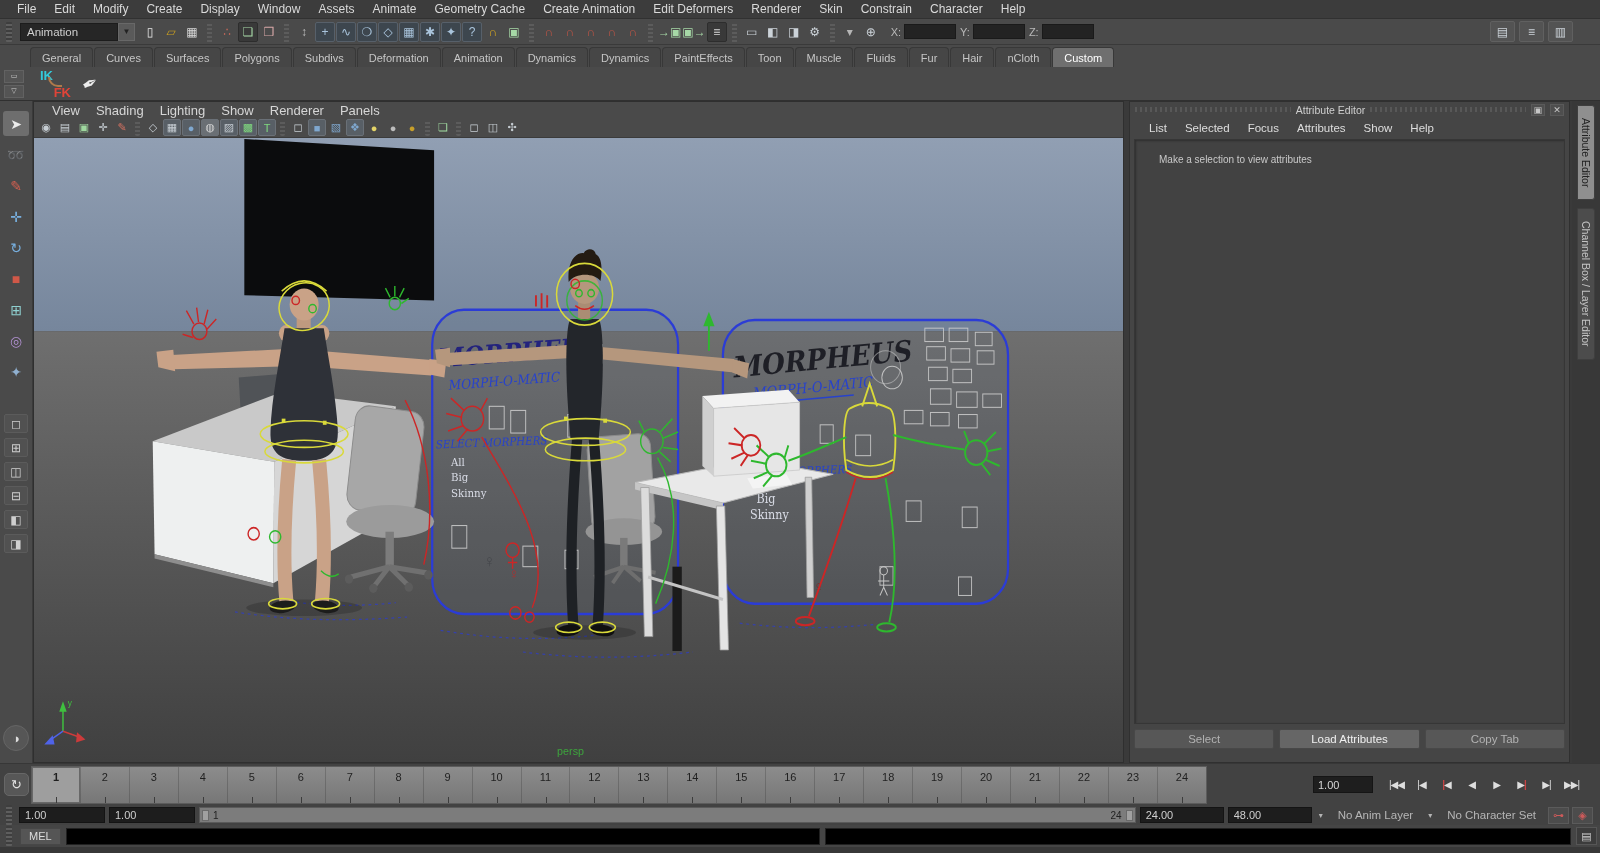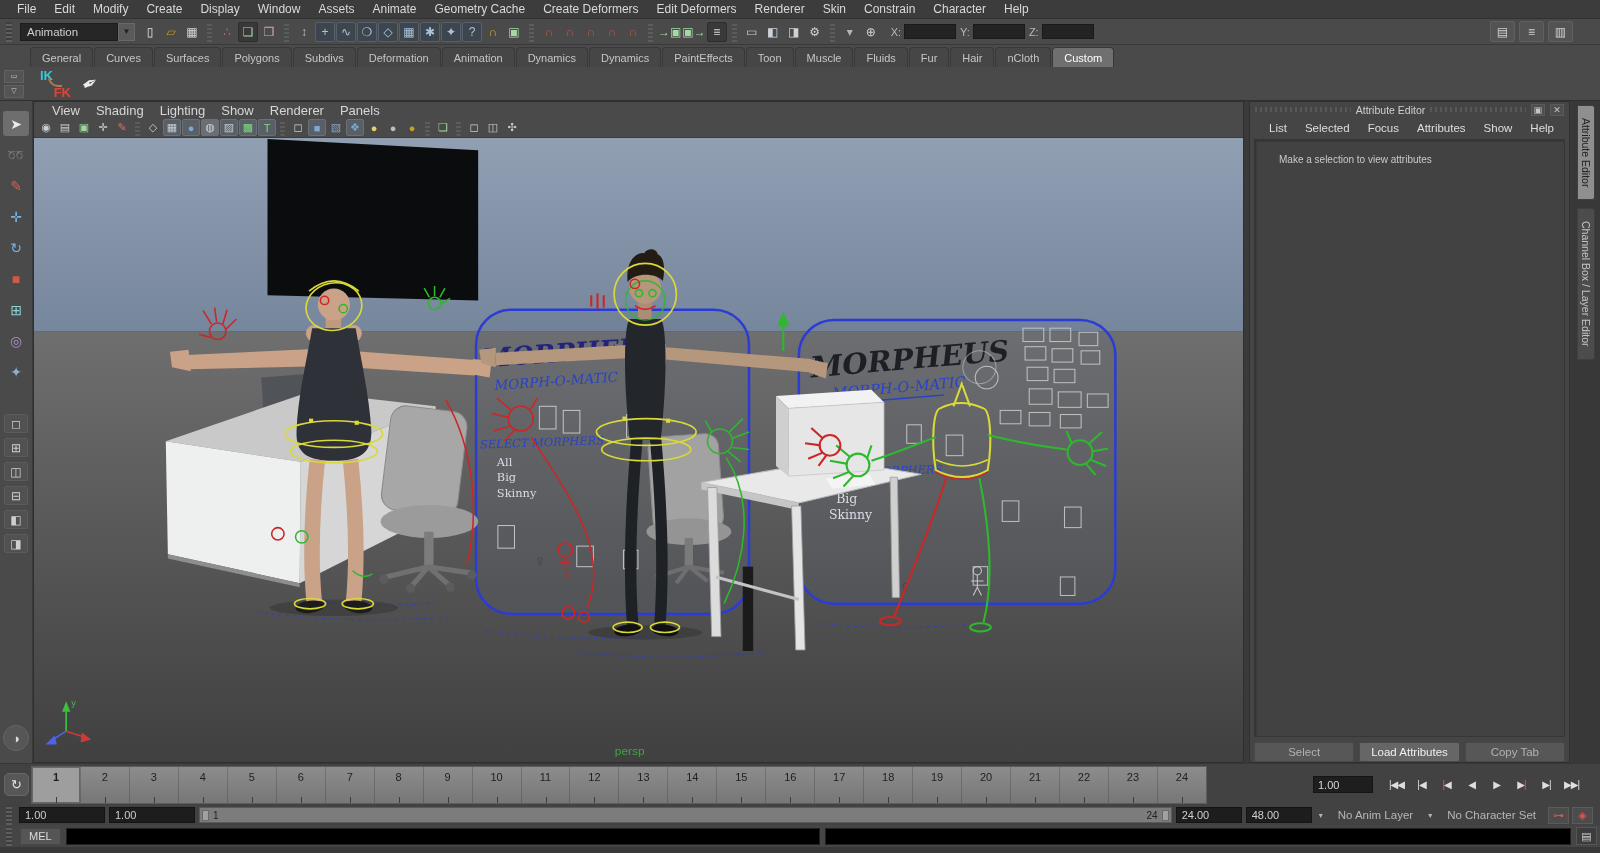--- a/index.html
+++ b/index.html
@@ -54,31 +54,31 @@
   .panel-menus{height:16px;display:flex;align-items:center;padding-left:10px}
   .panel-menu-item{font-size:13px;color:#d6d6d6;padding:0 8px;cursor:default}
   .panel-toolbar{height:20px;display:flex;align-items:center;padding-left:3px;gap:1px;border-bottom:1px solid #3b3b3b}
   .pt-icon{min-width:18px;height:17px;display:flex;align-items:center;justify-content:center;font-size:11px;color:#c6cdd3;border-radius:2px;cursor:pointer}
   .pt-icon.boxed{background:#585f66;border:1px solid #6a7077}
   .pt-icon.pressed{background:#6a6f74}
   .pt-icon.divider{min-width:5px;width:5px;height:16px;background:repeating-linear-gradient(0deg,#5c5c5c 0 2px,transparent 2px 4px);margin:0 3px;border:none}
   .scene{flex:1;width:100%;min-height:0;display:block}
 
   
-  .right-region{width:356px;display:flex;background:#3a3a3a;flex:none}
+  .right-region{width:476px;display:flex;background:#3a3a3a;flex:none}
   .ae-panel{flex:1;margin-left:5px;margin-right:2px;background:#454545;border:1px solid #303030;display:flex;flex-direction:column;min-width:0}
   .ae-titlebar{height:15px;display:flex;align-items:center;gap:5px;padding:0 5px}
   .ae-tex{flex:1;height:5px;background:repeating-linear-gradient(90deg,#585858 0 2px,transparent 2px 5px)}
   .ae-title{font-size:10.5px;color:#cfcfcf;white-space:nowrap}
   .ae-winbtn{font-size:9px;color:#c6c6c6;width:14px;height:12px;display:flex;align-items:center;justify-content:center;border:1px solid #5a5a5a;background:#4e4e4e;cursor:pointer}
   .ae-menus{height:21px;display:flex;align-items:center;padding-left:10px}
   .ae-menu-item{font-size:11.5px;color:#dedede;padding:0 9px;cursor:default}
   .ae-content{flex:1;margin:1px 4px;background:#424242;border:1px solid #363636;box-shadow:inset 1px 1px 2px rgba(0,0,0,.3);padding:14px 24px}
   .ae-message{font-size:10px;color:#c9c9c9}
-  .ae-buttons{display:flex;gap:5px;padding:4px 4px 0}
+  .ae-buttons{display:flex;gap:5px;padding:4px 4px 13px}
   .ae-btn{flex:1;height:20px;background:#575757;border:1px solid #484848;border-radius:2px;color:#b2b2b2;font-size:11.5px;font-family:inherit;cursor:pointer}
   .ae-btn.primary{background:#666;color:#efefef}
   .side-strip{width:28px;background:#383838;display:flex;flex-direction:column;align-items:center;padding-top:4px;gap:8px;flex:none}
   .side-tab{writing-mode:vertical-rl;font-size:10.5px;color:#c4c4c4;background:#4c4c4c;border:1px solid #3f3f3f;padding:12px 2px;border-radius:0 3px 3px 0;white-space:nowrap;cursor:pointer}
   .side-tab.active{background:#8f8f8f;color:#222}
 
   
   .time-row{height:42px;background:#424242;border-top:1px solid #373737;display:flex;align-items:center;padding:0 2px}
   .time-left-btn{width:25px;height:23px;border-radius:5px;background:#575757;border:1px solid #676767;color:#e0e0e0;font-size:13px;display:flex;align-items:center;justify-content:center;margin:0 2px;cursor:pointer;flex:none}
   .time-slider{width:1176px;height:38px;background:linear-gradient(#8c8c8c,#777);border:1px solid #5c5c5c;display:flex;flex:none}
@@ -90,21 +90,21 @@
   .time-field{width:60px;height:17px;background:#1e1e1e;border:1px solid #151515;color:#d6d6d6;font-size:11px;padding:0 4px;flex:none}
   .transport{display:flex;gap:2px}
   .tr-btn{min-width:23px;height:20px;background:transparent;border:none;color:#dedede;font-size:10px;display:flex;align-items:center;justify-content:center;letter-spacing:-1px;cursor:pointer}
   .tr-btn.key .pre,.tr-btn.key .post{color:#c84444;font-weight:bold}
 
   
   .range-row{height:20px;background:#424242;display:flex;align-items:center;gap:4px;padding:0 3px}
   .dark-field{height:16px;background:#1d1d1d;border:1px solid #141414;color:#cfcfcf;font-size:11px;display:flex;align-items:center;padding:0 5px;flex:none}
   input.dark-field{font-family:inherit}
   .rs-field{width:86px}
-  .rs-field2{width:66px}
+  .rs-field2{width:84px}
   .range-track{flex:1;height:16px;background:#7c7c7c;border:1px solid #5a5a5a;display:flex;align-items:center;font-size:10px;color:#222;padding:0 2px;min-width:0}
   .range-handle{width:7px;height:11px;background:#a0a0a0;border:1px solid #6a6a6a;flex:none}
   .range-label{padding:0 4px}
   .range-mid{flex:1}
   .dd{font-size:8px;color:#b5b5b5;padding:0 3px;cursor:pointer}
   .flat-label{font-size:11.5px;color:#b6b6b6;padding:0 8px;white-space:nowrap;cursor:pointer}
   .key-btn{width:21px;height:17px;display:flex;align-items:center;justify-content:center;background:#4c4c4c;border:1px solid #5b5b5b;font-size:11px;cursor:pointer;flex:none}
 
   
   .mel-row{height:22px;background:#454545;display:flex;align-items:center;gap:5px;padding:0 3px}
@@ -125,21 +125,21 @@
 
   <span class="menu-item">File</span>
       <span class="menu-item">Edit</span>
       <span class="menu-item">Modify</span>
       <span class="menu-item">Create</span>
       <span class="menu-item">Display</span>
       <span class="menu-item">Window</span>
       <span class="menu-item">Assets</span>
       <span class="menu-item">Animate</span>
       <span class="menu-item">Geometry Cache</span>
-      <span class="menu-item">Create Deformers</span>
+      <span class="menu-item">Create Animation</span>
       <span class="menu-item">Edit Deformers</span>
       <span class="menu-item">Renderer</span>
       <span class="menu-item">Skin</span>
       <span class="menu-item">Constrain</span>
       <span class="menu-item">Character</span>
       <span class="menu-item">Help</span>
     </div>
 
   <div class="statusline">
     <div class="grip"></div>

